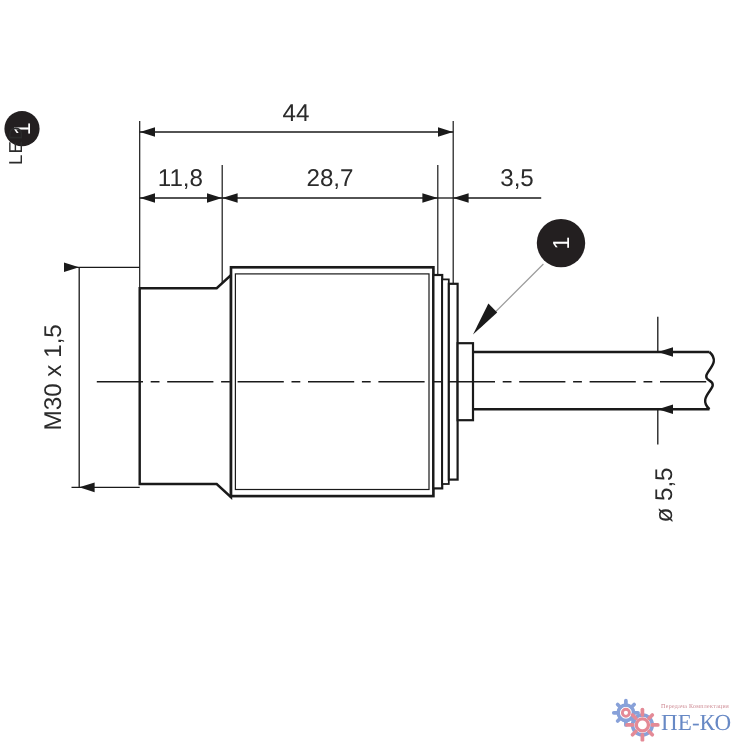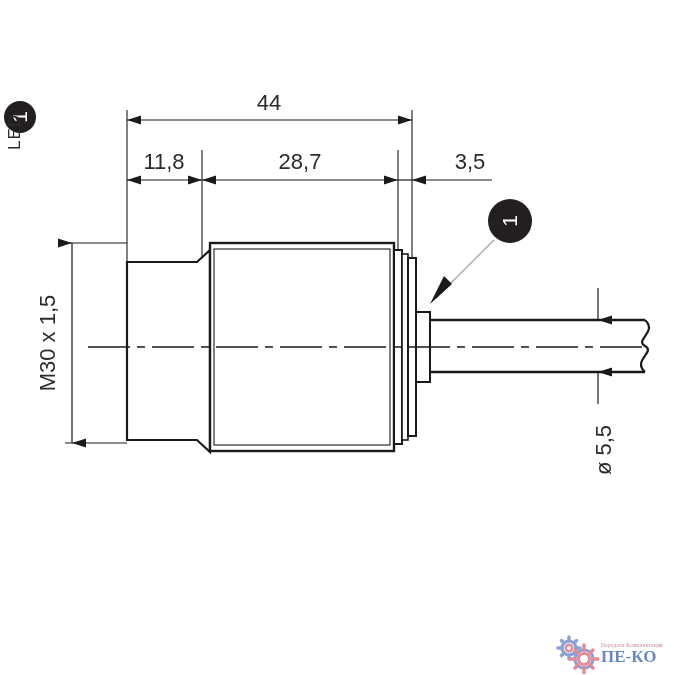--- a/index.html
+++ b/index.html
@@ -15,21 +15,21 @@
            font-size:17px;fill:#2b2b2b;letter-spacing:1px;}
   .wm-wrap{position:absolute;left:556px;top:633px;width:119px;height:42px;
            display:flex;align-items:center;opacity:.92;}
   .wm-gear{width:44px;height:40px;flex:0 0 44px;}
   .wm-txt{display:flex;flex-direction:column;justify-content:center;
           margin-left:1px;}
   .wm-tag{font-family:"Liberation Serif","DejaVu Serif",serif;
           font-size:5.4px;color:#c77b86;letter-spacing:.3px;
           white-space:nowrap;line-height:1;margin-bottom:1px;}
   .wm-name{font-family:"Liberation Serif","DejaVu Serif",serif;
-           font-size:17px;color:#5b7fc0;line-height:.92;font-weight:700;
+           font-size:21px;color:#5b7fc0;line-height:.92;font-weight:400;
            white-space:nowrap;}
 </style>
 </head>
 <body>
 
 <div id="stage">
 
   <svg class="draw" viewBox="0 0 675 675">
     <defs>
       <marker id="arrIn" markerWidth="14" markerHeight="10" refX="14" refY="5" orient="auto" markerUnits="userSpaceOnUse">

